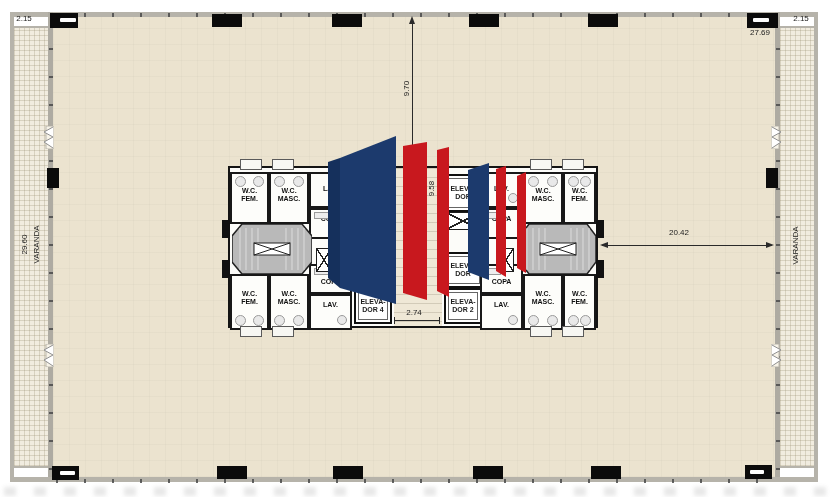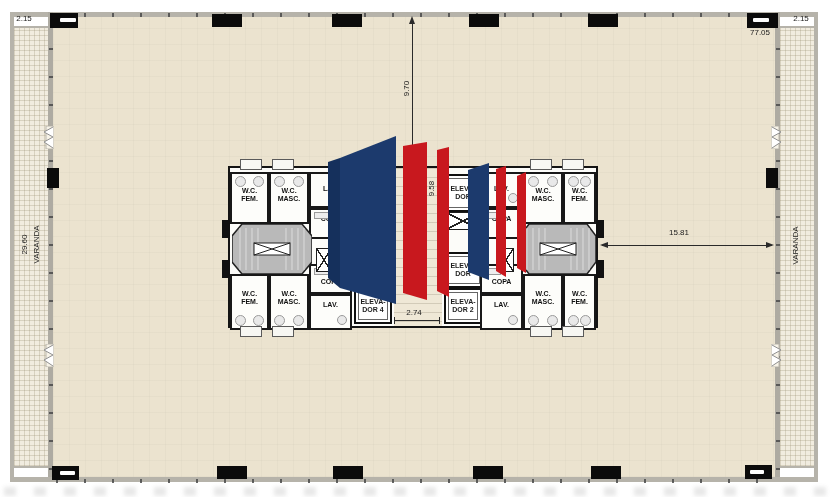--- a/index.html
+++ b/index.html
@@ -270,25 +270,25 @@
   <div class="dimtext rot z3" style="left:401px;top:184px;width:60px">9.58</div>
 
   <div class="dimtext z3" style="left:394px;top:308px;width:40px">2.74</div>
   <div class="dline-h z3" style="left:394px;top:320px;width:46px"></div>
   <div class="endtick z3" style="left:394px;top:317px"></div>
   <div class="endtick z3" style="left:439px;top:317px"></div>
 
   <div class="dline-h z3" style="left:602px;top:245px;width:170px"></div>
   <div class="arr-left z3" style="left:600px;top:242px"></div>
   <div class="arr-right z3" style="left:766px;top:242px"></div>
-  <div class="dimtext z3" style="left:634px;top:228px;width:90px">15.81</div>
+  <div class="dimtext z3" style="left:634px;top:228px;width:90px">20.42</div>
 
   <div class="dimtext z3" style="left:11px;top:14px;width:26px">2.15</div>
   <div class="dimtext z3" style="left:788px;top:14px;width:26px">2.15</div>
-  <div class="dimtext z3" style="left:742px;top:28px;width:36px">77.05</div>
+  <div class="dimtext z3" style="left:742px;top:28px;width:36px">27.69</div>
   <div class="dimtext rot z3" style="left:-6px;top:240px;width:60px">29.60</div>
   <div class="dimtext rot z3" style="left:6px;top:240px;width:60px">VARANDA</div>
   <div class="dimtext rot z3" style="left:765px;top:241px;width:60px">VARANDA</div>
 
   <svg class="abs z4" style="left:320px;top:130px" width="210" height="185" viewBox="0 0 210 185">
     <polygon points="8,32 20,28 20,158 8,148" fill="#15305c"></polygon>
     <polygon points="20,28 76,6 76,174 20,158" fill="#1c3a6d"></polygon>
     <polygon points="83,16 107,12 107,170 83,163" fill="#c8181e"></polygon>
     <polygon points="117,20 129,17 129,167 117,161" fill="#c8181e"></polygon>
     <polygon points="148,40 169,33 169,150 148,142" fill="#1c3a6d"></polygon>

